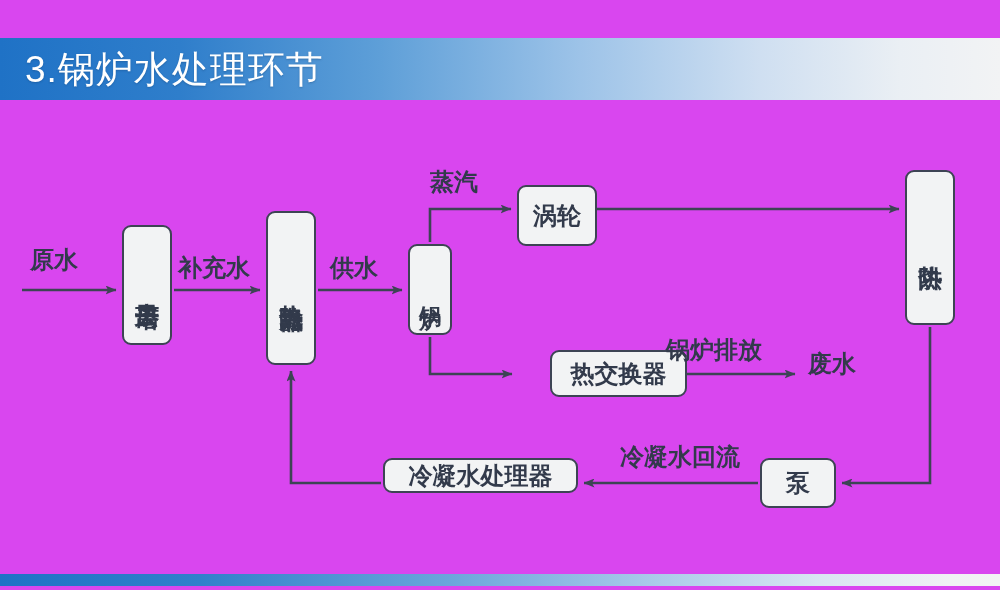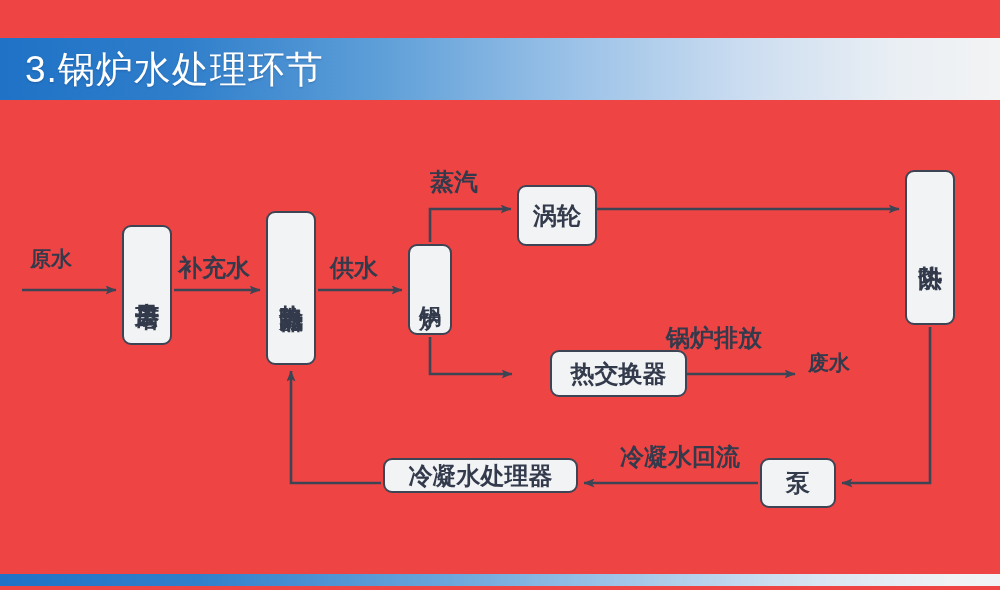--- a/index.html
+++ b/index.html
@@ -8,21 +8,21 @@
     padding: 0;
     background: #f2f3f4;
   }
   body {
     font-family: "Liberation Sans", "DejaVu Sans", sans-serif;
   }
   #slide {
     position: relative;
     width: 1000px;
     height: 590px;
-    background: #ef4444;
+    background: #d946ef;
     overflow: hidden;
   }
 
   
   #header-bar {
     position: absolute;
     left: 0;
     top: 38px;
     width: 1000px;
     height: 62px;
@@ -120,31 +120,31 @@
     position: absolute;
     color: #323a4b;
     font-size: 24px;
     font-weight: 700;
     white-space: nowrap;
     line-height: 1;
   }
   .terminal-label {
     position: absolute;
     color: #323a4b;
-    font-size: 21px;
+    font-size: 24px;
     font-weight: 700;
     white-space: nowrap;
     line-height: 1;
   }
 
   #label-rawwater   { left:30px;  top:148px; }
   #label-makeup     { left:178px; top:156px; }
   #label-feedwater  { left:330px; top:156px; }
   #label-steam      { left:430px; top:70px;  }
-  #label-blowdown   { left:666px; top:226px; }
+  #label-blowdown   { left:666px; top:238px; }
   #label-condreturn { left:620px; top:345px;text-align:right; }
   #label-wastewater { left:808px; top:252px; }
 </style>
 </head>
 <body>
 
 <div id="slide">
 
   <div id="header-bar"></div>
   <div id="header-title">3.锅炉水处理环节</div>

